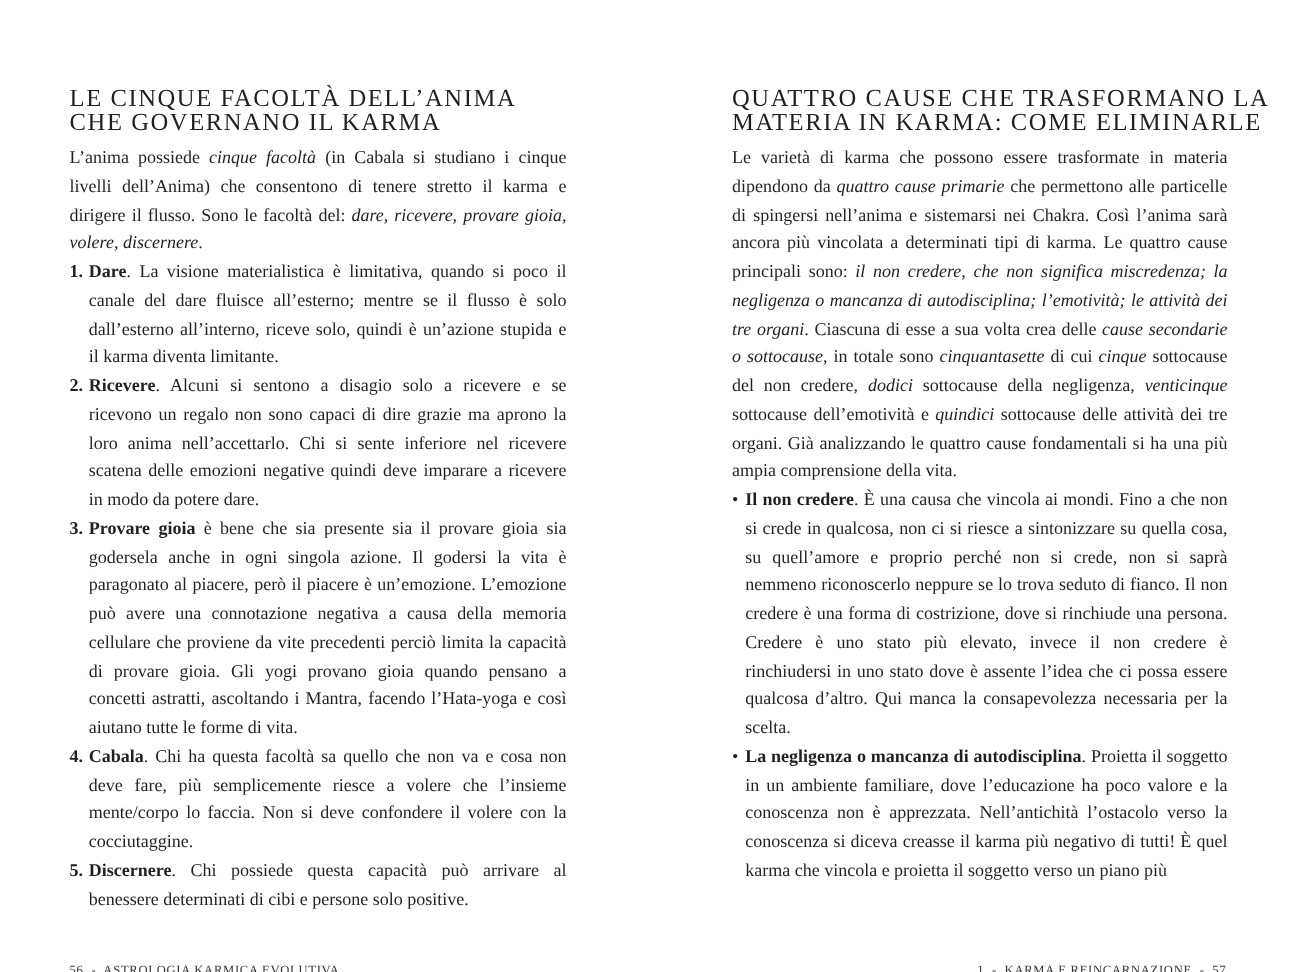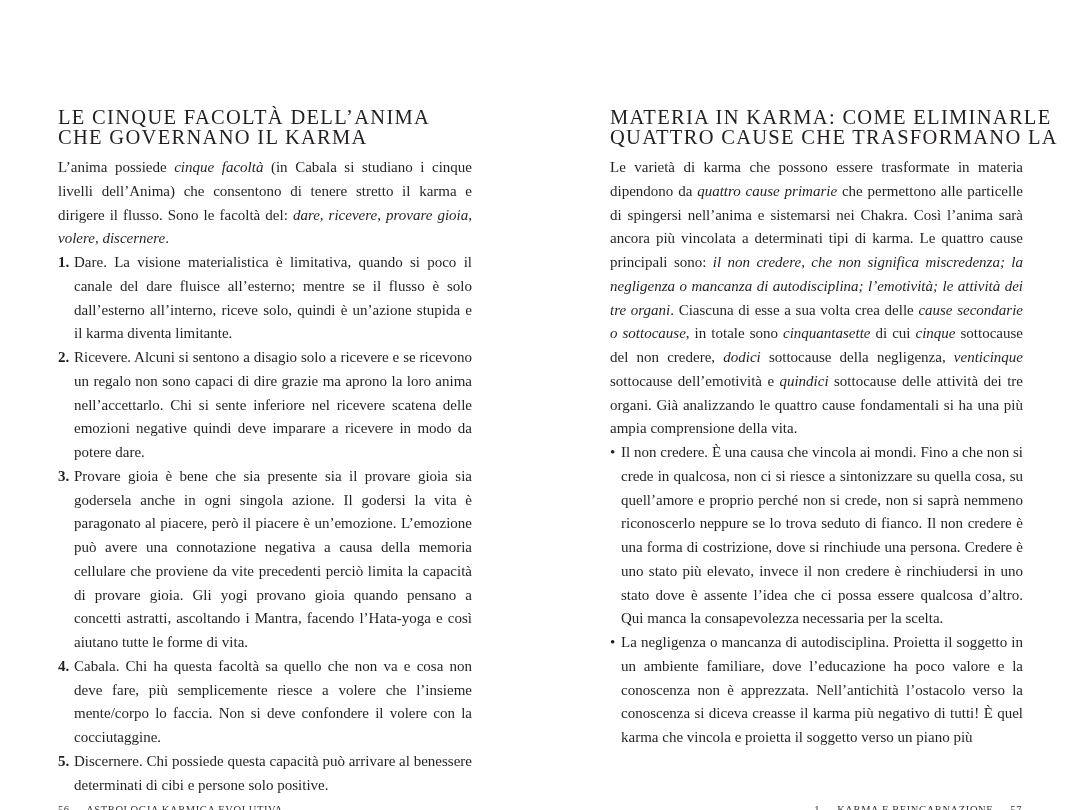--- a/index.html
+++ b/index.html
@@ -1,32 +1,32 @@
 <!DOCTYPE html>
 <html><head>
 <meta charset="utf-8">
 <style>
   html, body { margin: 0; padding: 0; background: #ffffff; }
   body { width: 1080px; height: 810px; position: relative; overflow: hidden;
          font-family: "Liberation Serif", "DejaVu Serif", serif; color: #231f20; }
-  .page { position: absolute; top: 0; height: 658px; margin-top: 35px; }
+  .page { position: absolute; top: 0; height: 658px; }
   .page.left  { left: 58px;  width: 414px; }
   .page.right { left: 610px; width: 413px; }
   .title { position: absolute; top: 72px; left: 0; right: 0;
            font-size: 20.5px; line-height: 20px; letter-spacing: 1.3px;
            font-weight: normal; margin: 0; color: #231f20; white-space: nowrap; }
   .title span { display: block; }
   .body { position: absolute; top: 121px; left: 0; right: 0;
           font-size: 15px; line-height: 23.75px; text-align: justify; }
   .body p { margin: 0; }
   .item { position: relative; padding-left: 16px; text-align: justify; }
   .item .num { position: absolute; left: 0; top: 0; font-weight: bold; }
   .bitem { position: relative; padding-left: 11px; text-align: justify; }
   .bitem .bullet { position: absolute; left: 0; top: 0; }
-  b { font-weight: normal; }
+  b { font-weight: bold; }
   i { font-style: italic; }
   .footer { position: absolute; top: 804px; font-size: 10.5px; letter-spacing: 0.6px;
             color: #333; white-space: nowrap; }
   .footer.left  { left: 58px; }
   .footer.right { right: 58px; }
 </style>
 </head>
 <body>
 
 <div class="page left">
@@ -56,22 +56,22 @@
 </div>
 
 <div class="footer left">
   <span>56</span>
   &nbsp;<span>-</span>&nbsp;
   <span>ASTROLOGIA KARMICA EVOLUTIVA</span>
 </div>
 
 <div class="page right">
   <h2 class="title">
+    <span>QUATTRO CAUSE CHE TRASFORMANO LA</span>
     <span>MATERIA IN KARMA: COME ELIMINARLE</span>
-    <span>QUATTRO CAUSE CHE TRASFORMANO LA</span>
   </h2>
   <div class="body">
     <p><span>Le varietà di karma che possono essere trasformate in materia dipendono da </span><i>quattro cause primarie</i><span> che permettono alle particelle di spingersi nell’anima e sistemarsi nei Chakra. Così l’anima sarà ancora più vincolata a determinati tipi di karma. Le quattro cause principali sono: </span><i>il non credere, che non significa miscredenza; la negligenza o mancanza di autodisciplina; l’emotività; le attività dei tre organi</i><span>. Ciascuna di esse a sua volta crea delle </span><i>cause secondarie o sottocause</i><span>, in totale sono </span><i>cinquantasette</i><span> di cui </span><i>cinque</i><span> sottocause del non credere, </span><i>dodici</i><span> sottocause della negligenza, </span><i>venticinque</i><span> sottocause dell’emotività e </span><i>quindici</i><span> sottocause delle attività dei tre organi. Già analizzando le quattro cause fondamentali si ha una più ampia comprensione della vita.</span></p>
 
     <div class="bitem">
       <span class="bullet">•</span><b>Il non credere</b><span>. È una causa che vincola ai mondi. Fino a che non si crede in qualcosa, non ci si riesce a sintonizzare su quella cosa, su quell’amore e proprio perché non si crede, non si saprà nemmeno riconoscerlo neppure se lo trova seduto di fianco. Il non credere è una forma di costrizione, dove si rinchiude una persona. Credere è uno stato più elevato, invece il non credere è rinchiudersi in uno stato dove è assente l’idea che ci possa essere qualcosa d’altro. Qui manca la consapevolezza necessaria per la scelta.</span>
     </div>
     <div class="bitem">
       <span class="bullet">•</span><b>La negligenza o mancanza di autodisciplina</b><span>. Proietta il soggetto in un ambiente familiare, dove l’educazione ha poco valore e la conoscenza non è apprezzata. Nell’antichità l’ostacolo verso la conoscenza si diceva creasse il karma più negativo di tutti! È quel karma che vincola e proietta il soggetto verso un piano più</span>
     </div>

